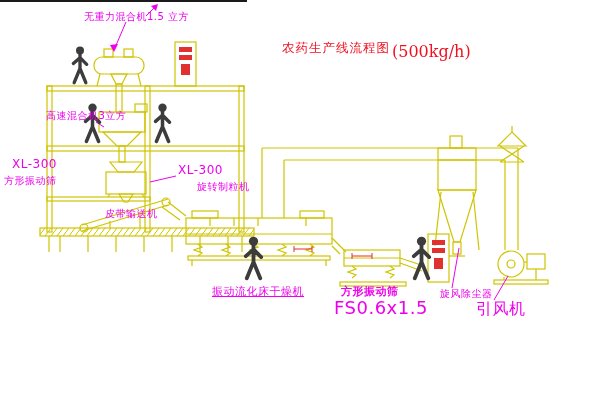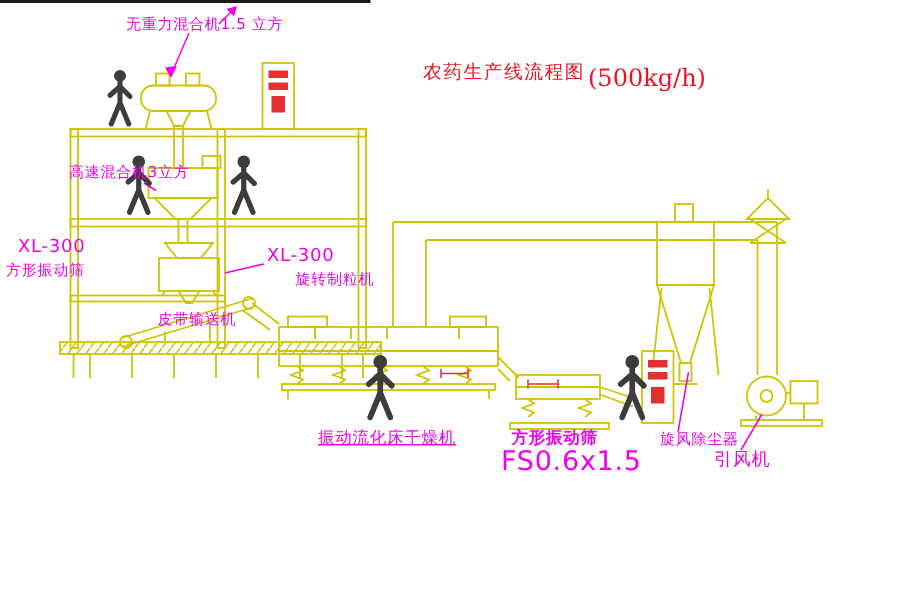--- a/index.html
+++ b/index.html
@@ -204,14 +204,14 @@
   <div class="lbl" style="left:46px;  top:110px; font-size:10px;">高速混合机3立方</div>
   <div class="lbl" style="left:12px;  top:158px; font-size:12px;">XL-300</div>
   <div class="lbl" style="left:4px;   top:175px; font-size:10px;">方形振动筛</div>
   <div class="lbl" style="left:178px; top:164px; font-size:12px;">XL-300</div>
   <div class="lbl" style="left:180px; top:181px; font-size:10px;margin-left:17px;">旋转制粒机</div>
   <div class="lbl" style="left:105px; top:208px; font-size:10px;">皮带输送机</div>
   <div class="lbl" style="left:212px; top:286px; font-size:11px;text-decoration:underline;">振动流化床干燥机</div>
   <div class="lbl" style="left:341px; top:286px; font-size:11px;font-weight:bold;">方形振动筛</div>
   <div class="lbl" style="left:334px; top:298px; font-size:18px;">FS0.6x1.5</div>
   <div class="lbl" style="left:424px; top:288px; font-size:10px;margin-left:16px;">旋风除尘器</div>
-  <div class="lbl" style="left:476px; top:300px; font-size:12px;">引风机</div>
+  <div class="lbl" style="left:476px; top:300px; font-size:16px;">引风机</div>
 </div>
 
 </body></html>

